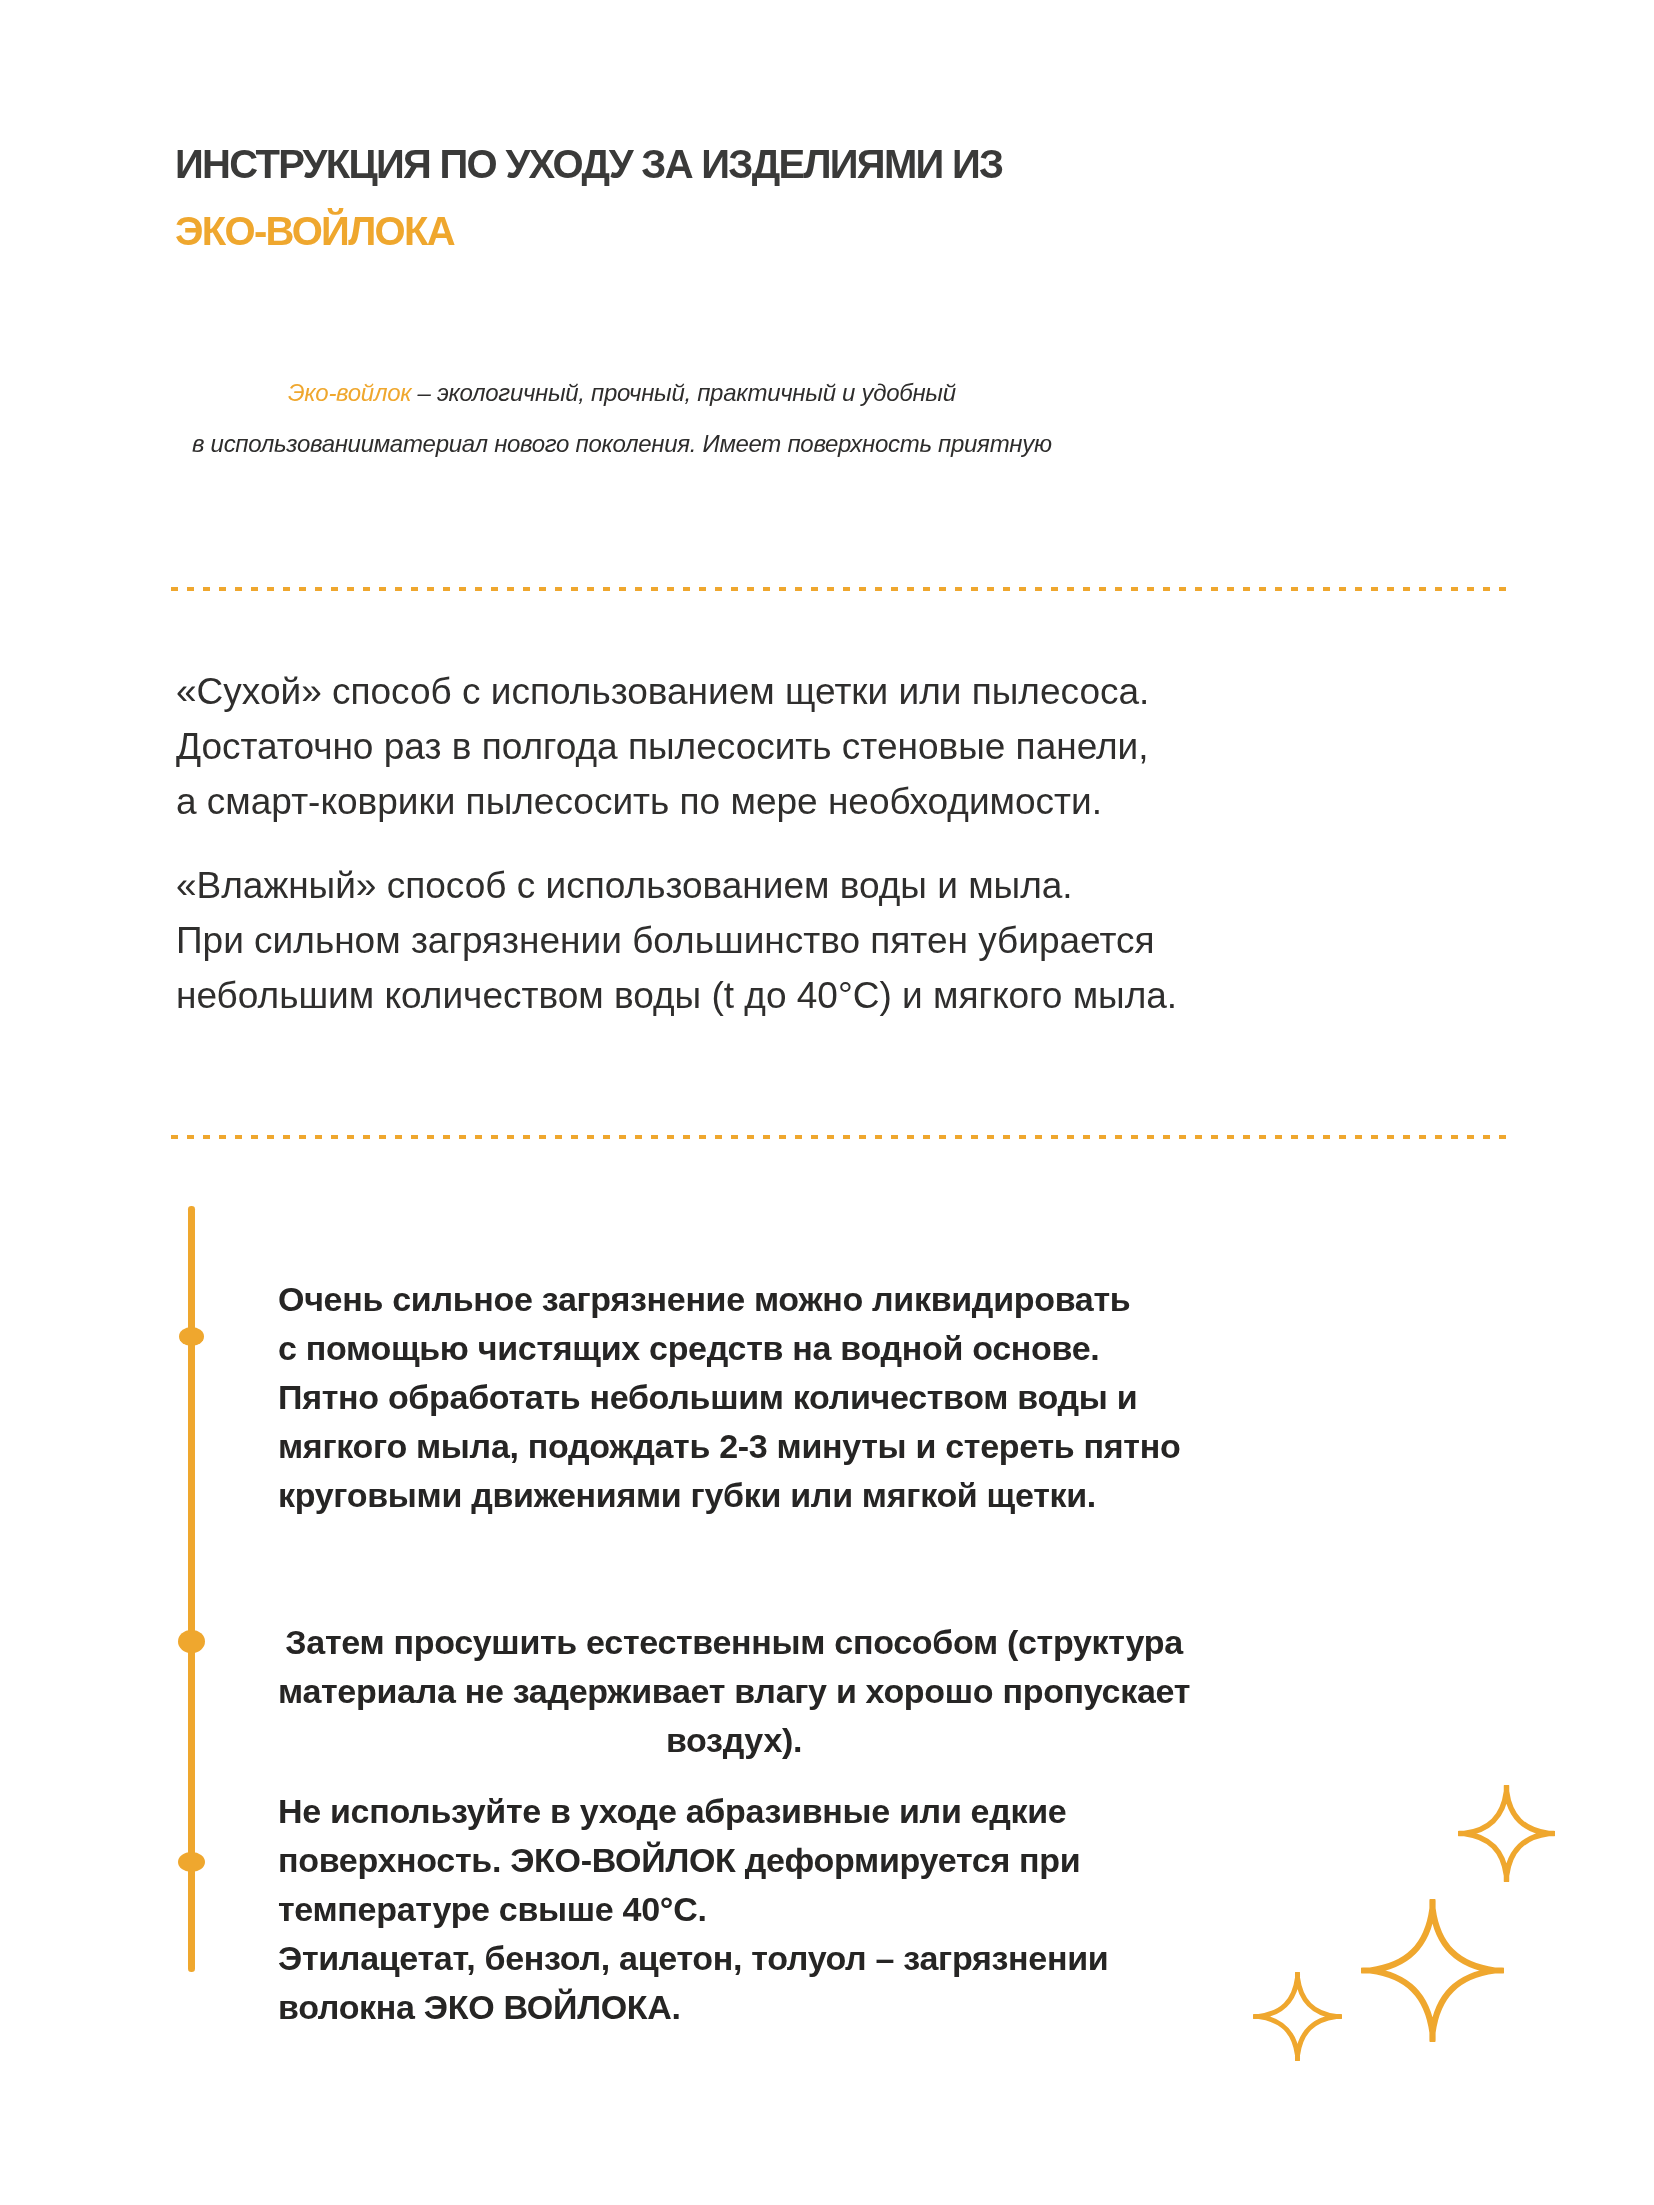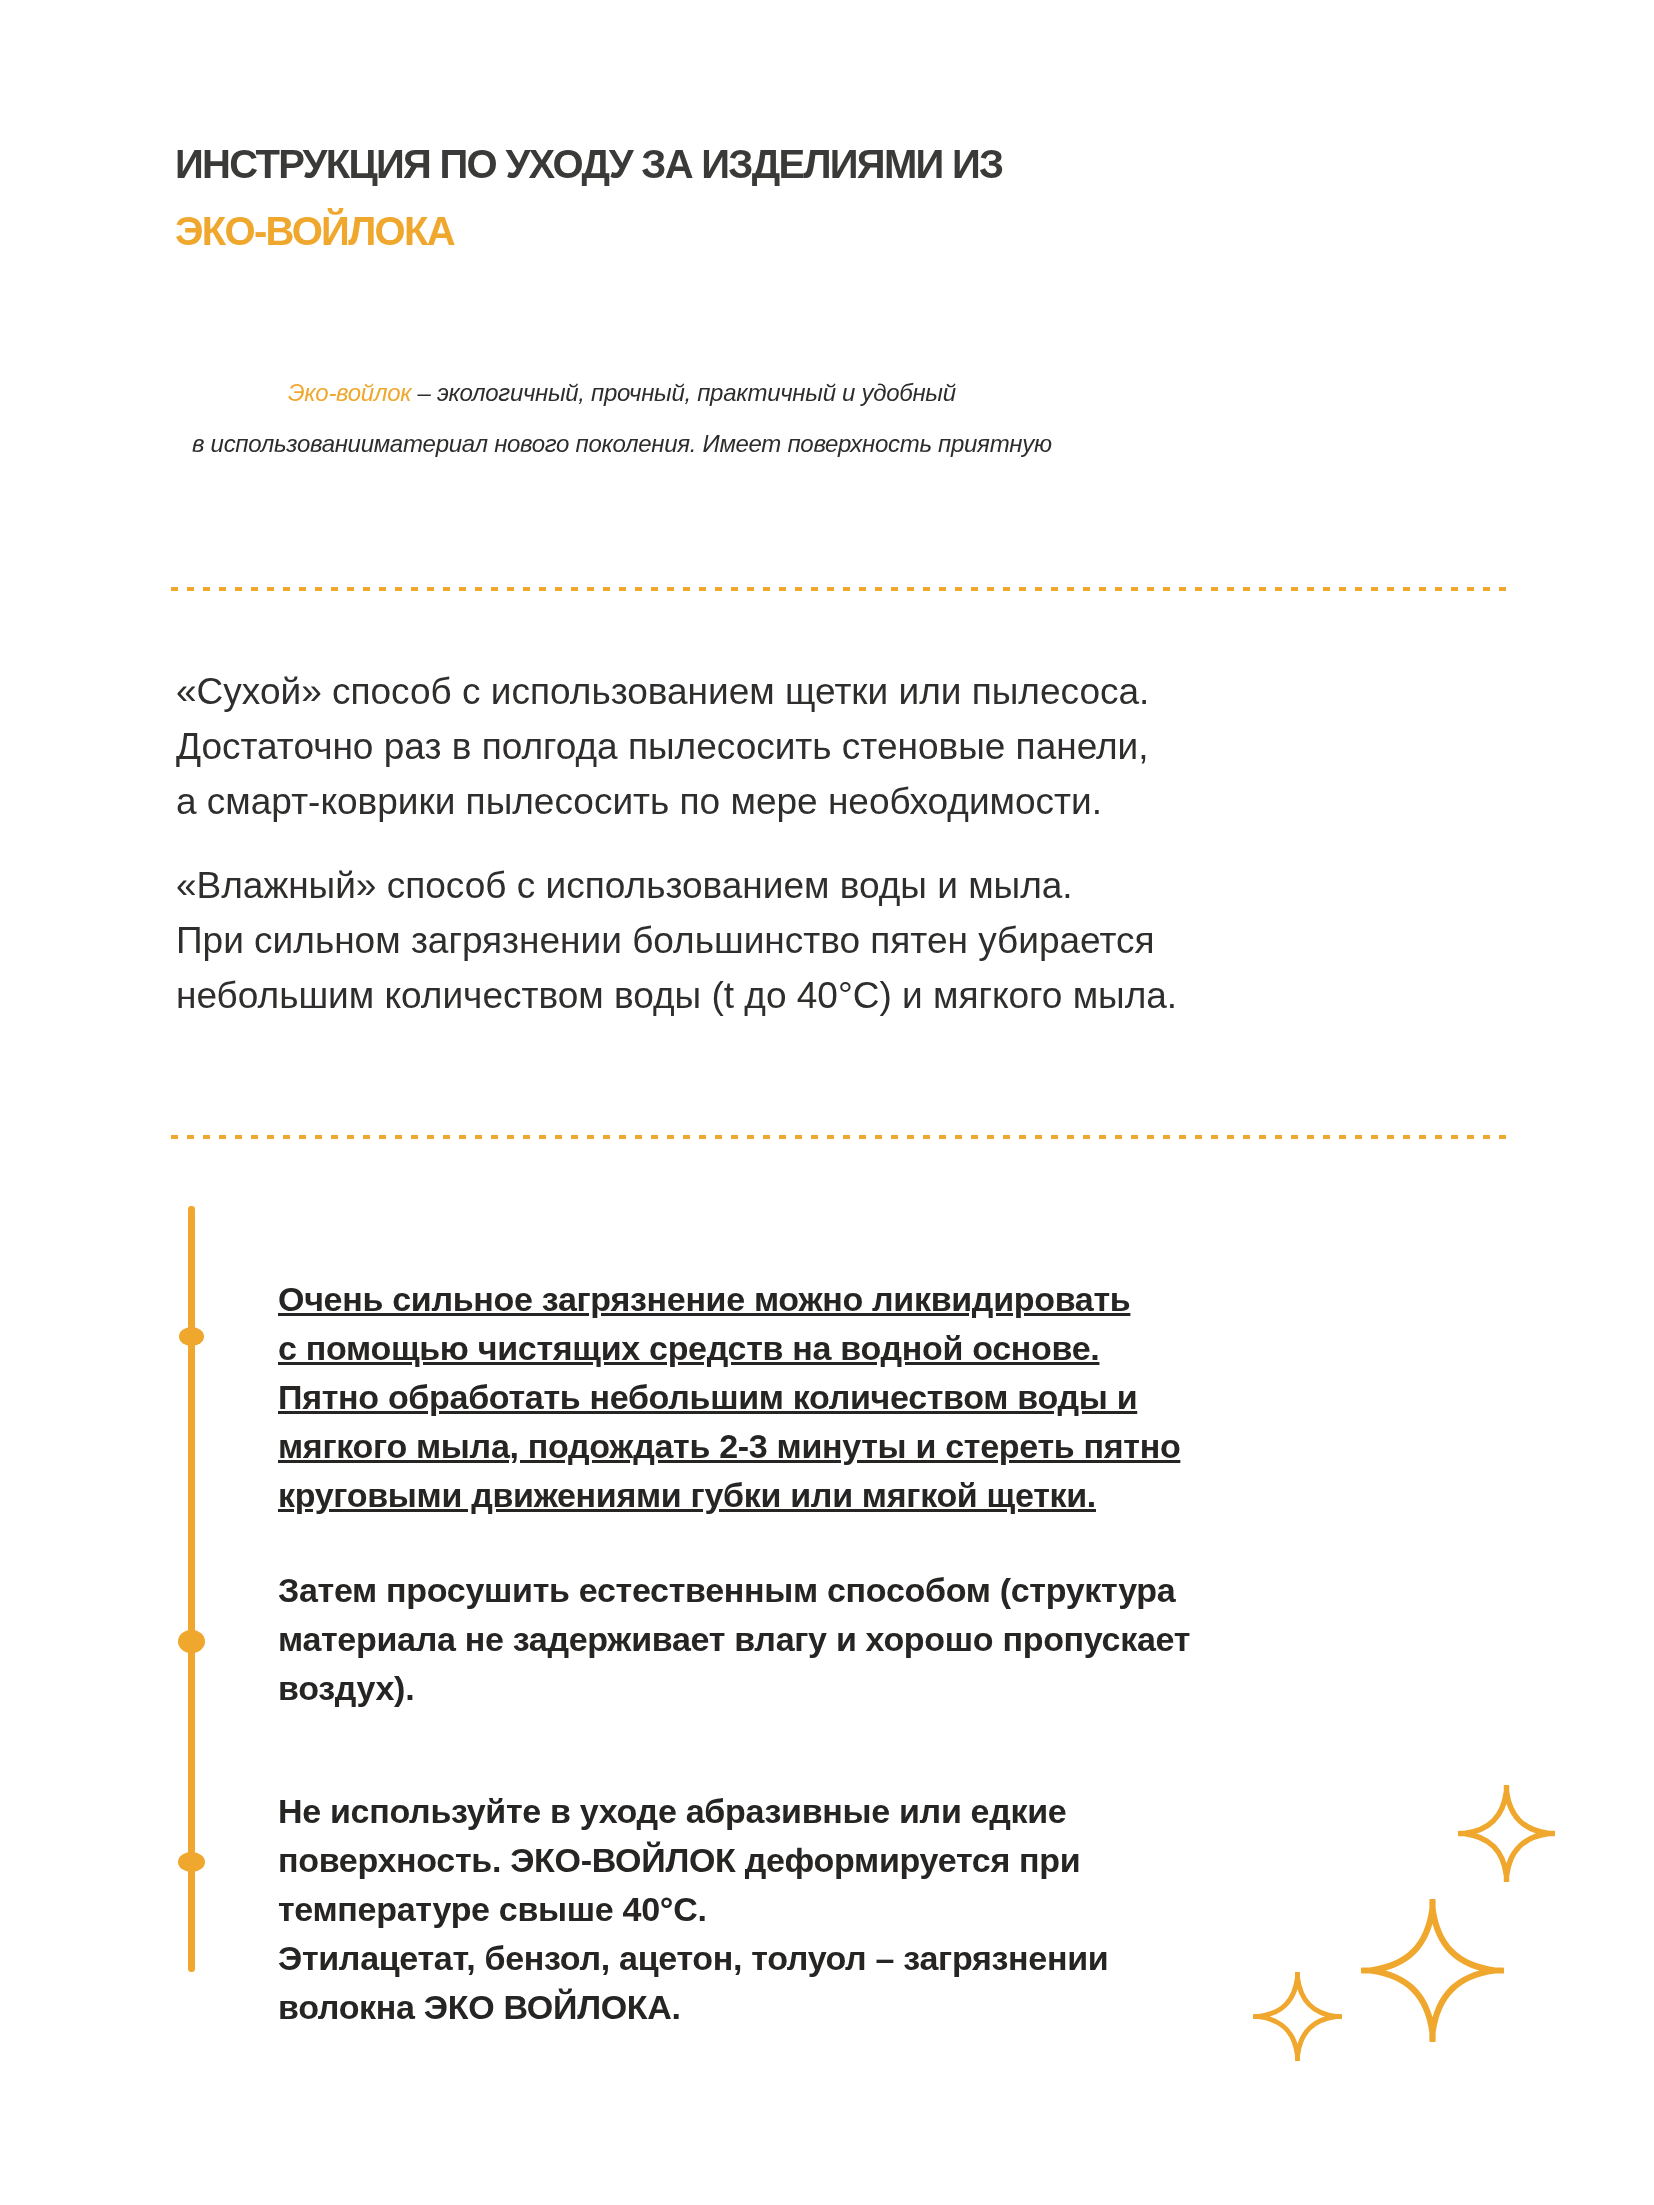--- a/index.html
+++ b/index.html
@@ -60,22 +60,22 @@
   .dot-2 { left: 178px; top: 1630px; width: 26.5px; height: 23px; }
   .dot-3 { left: 178px; top: 1852px; width: 26.5px; height: 20px; }
 
   
   .care-par {
     left: 278px;
     font-size: 34px; font-weight: 700;
     line-height: 49px; letter-spacing: -0.3px;
     color: #262524; white-space: nowrap;
   }
-  .care-1 { top: 1275px; text-decoration: underline; }
-  .care-2 { top: 1566px; }
+  .care-1 { top: 1275px; }
+  .care-2 { top: 1618px; text-align: center; }
   .care-3 { top: 1787px; }
 
   
   .sparkle { position: absolute; }
   .sparkle svg { display: block; }
   .sparkle path {
     fill: none; stroke: #EFA72E;
     stroke-linecap: round; stroke-linejoin: round;
   }
 </style>

